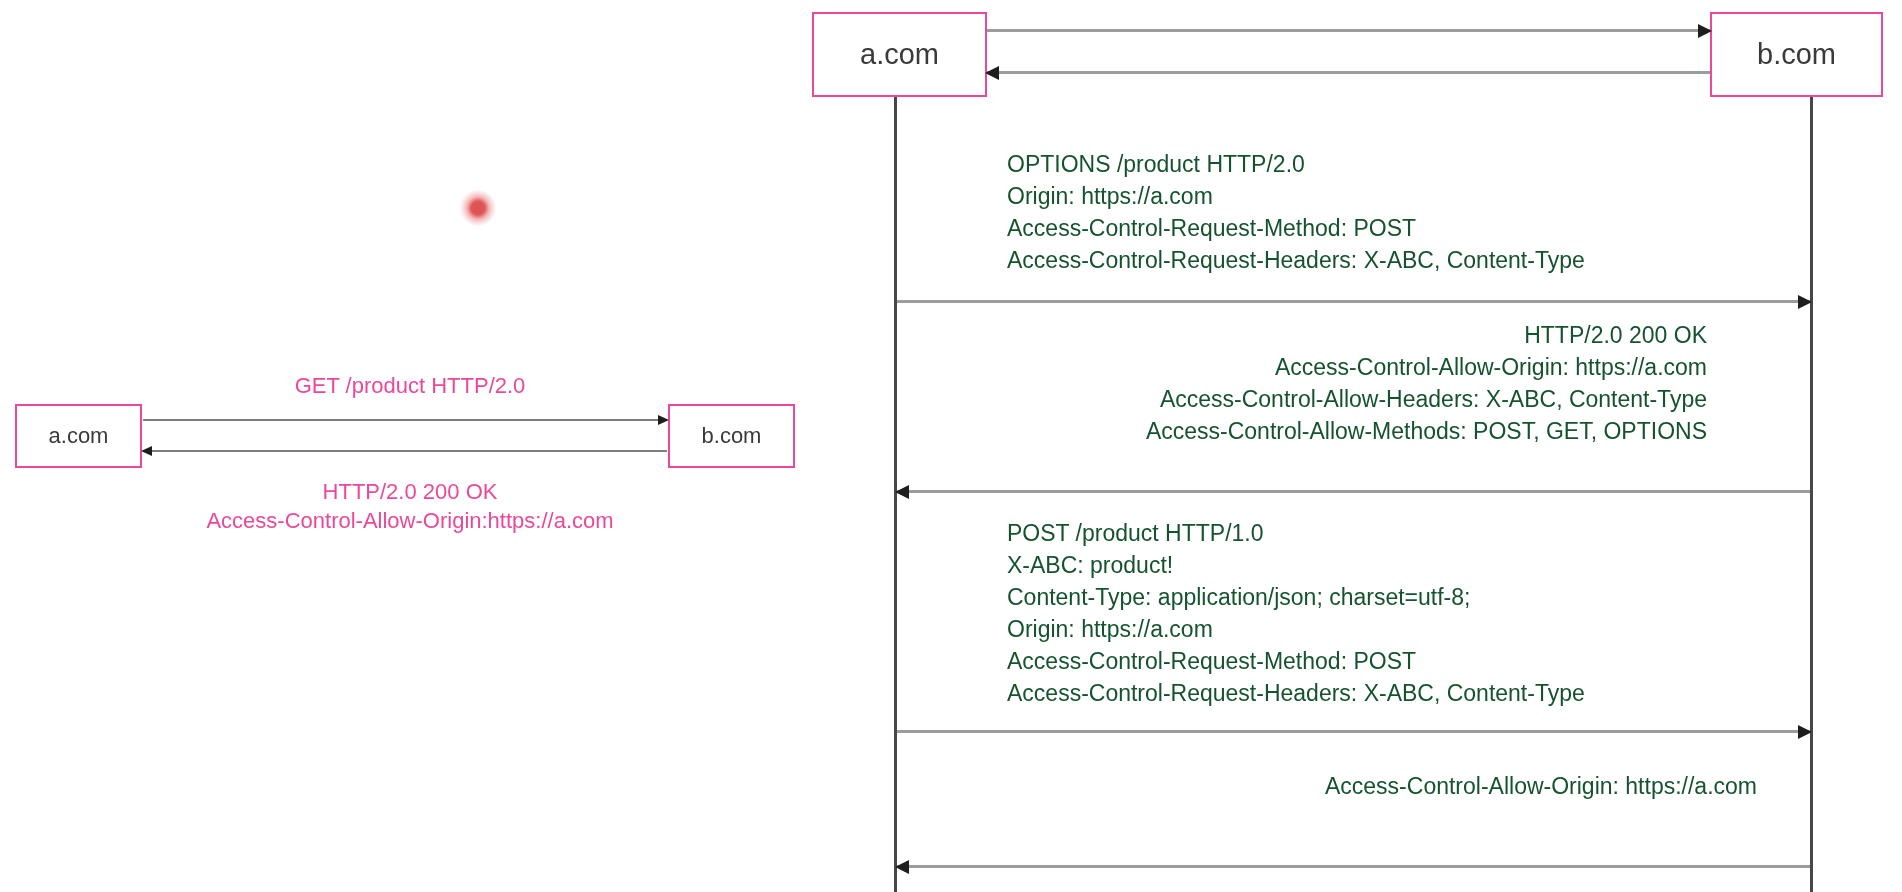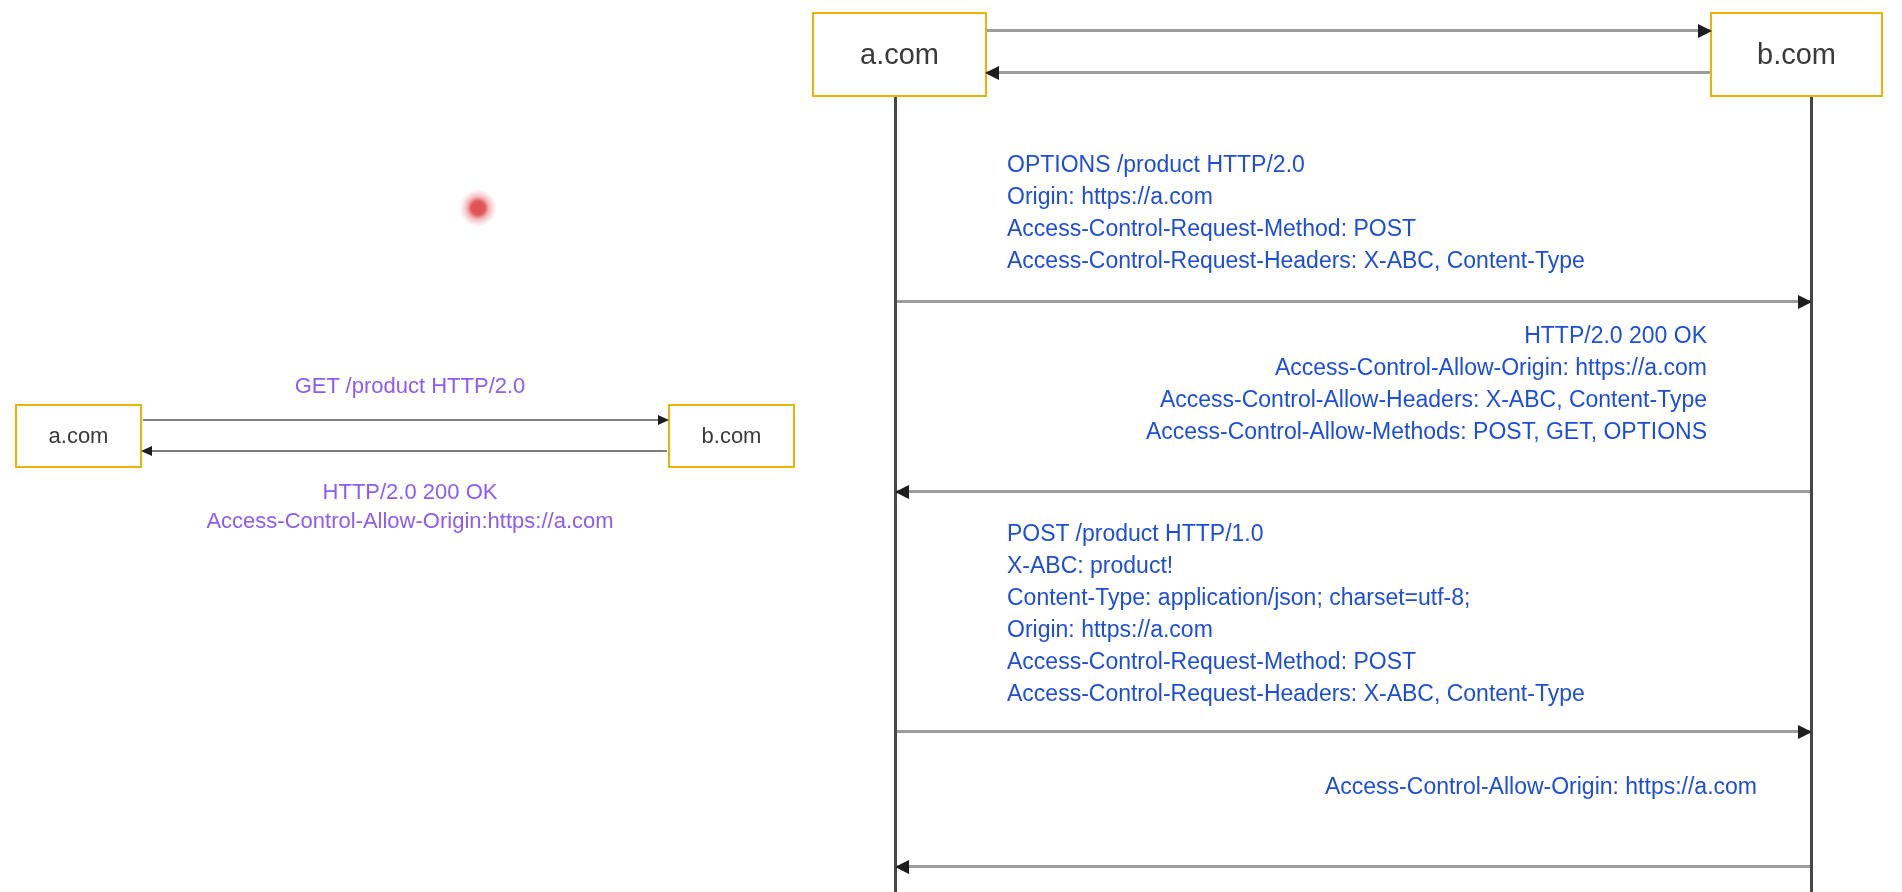--- a/index.html
+++ b/index.html
@@ -10,21 +10,21 @@
     background: #ffffff;
     overflow: hidden;
     font-family: "Liberation Sans", "DejaVu Sans", sans-serif;
     color: #383838;
   }
 
   
   .actor-box {
     position: absolute;
     background: #ffffff;
-    border: 2px solid #eab308;
+    border: 2px solid #ec4899;
     display: flex;
     align-items: center;
     justify-content: center;
     box-sizing: border-box;
     color: #3a3a3a;
   }
   .actor-box.big { font-size: 29px; }
   .actor-box.small { font-size: 22px; }
 
   
@@ -60,32 +60,32 @@
     width: 3px;
     background: #474747;
   }
 
   
   .msg {
     position: absolute;
     font-size: 23px;
     line-height: 32px;
     white-space: nowrap;
-    color: #1d4ed8;
+    color: #14532d;
   }
   .msg.align-right { text-align: right; }
 
   
   .label-center {
     position: absolute;
     text-align: center;
     font-size: 22px;
     line-height: 29px;
     white-space: nowrap;
-    color: #8b5cf6;
+    color: #ec4899;
   }
 
   
   .laser-dot {
     position: absolute;
     width: 36px;
     height: 36px;
     border-radius: 50%;
     background: radial-gradient(circle,
       rgba(219,72,72,0.95) 0%,

